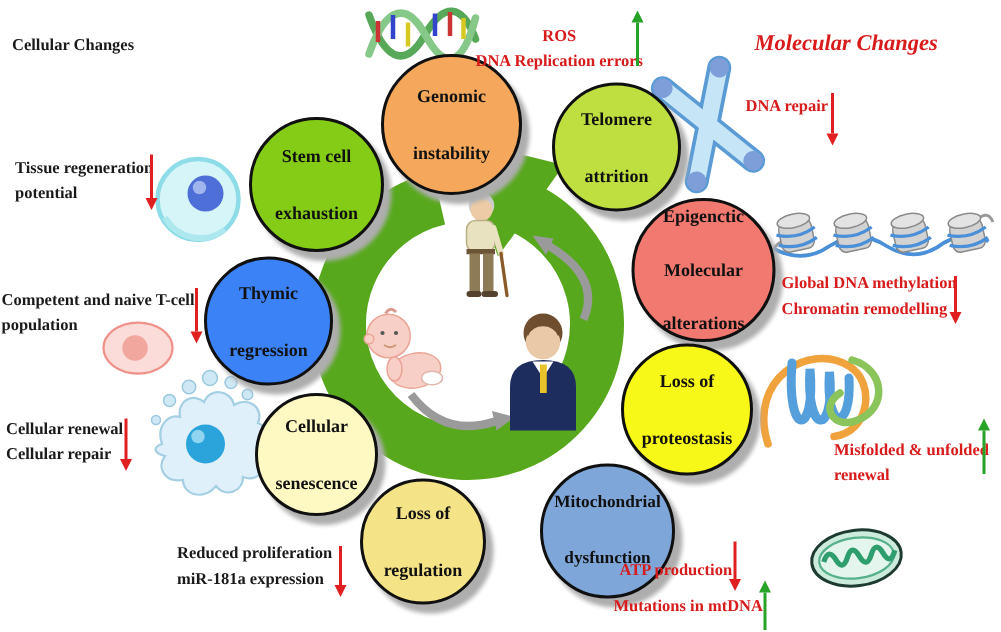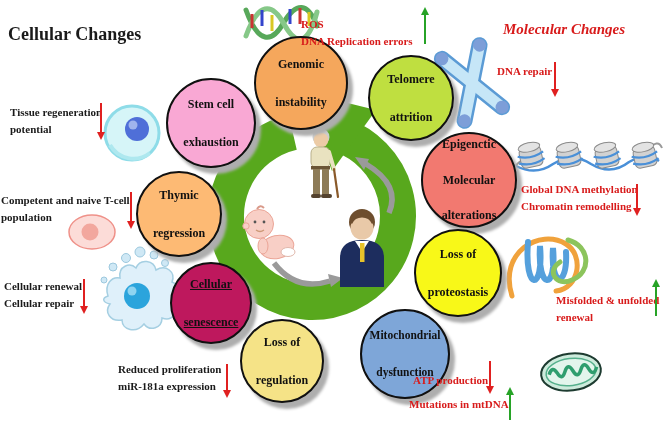--- a/index.html
+++ b/index.html
@@ -155,21 +155,21 @@
       <circle cx="132" cy="291" r="4.5" fill="#8fd4f0"></circle>
       <circle cx="104" cy="280" r="3" fill="#cfe8f5" stroke="#9cc8de"></circle>
       <circle cx="113" cy="267" r="4" fill="#cfe8f5" stroke="#9cc8de"></circle>
       <circle cx="126" cy="258" r="4.5" fill="#cfe8f5" stroke="#9cc8de"></circle>
       <circle cx="140" cy="252" r="5" fill="#cfe8f5" stroke="#9cc8de"></circle>
       <circle cx="154" cy="255" r="4" fill="#cfe8f5" stroke="#9cc8de"></circle>
       <circle cx="165" cy="263" r="3.5" fill="#cfe8f5" stroke="#9cc8de"></circle>
     </g>
   </svg>
 
-  <div class="title" style="left:8px;top:24px;color:#1a1a1a;font-size:18px;">Cellular Changes</div>
+  <div class="title" style="left:8px;top:24px;color:#1a1a1a;font-size:11px;">Cellular Changes</div>
   <div class="title" style="left: 503px; top: 21px; color: rgb(216, 27, 27); font-style: italic;">Molecular Changes</div>
 
   <div class="circle" style="left: 254px; top: 36px; width: 90px; height: 90px; background: rgb(245, 167, 92);">
     <div>Genomic</div>
     <div>instability</div>
   </div>
 
   <div class="circle" style="left: 368px; top: 55px; width: 82px; height: 82px; background: rgb(191, 223, 64);">
     <div>Telomere</div>
     <div>attrition</div>
@@ -189,31 +189,31 @@
   <div class="circle" style="left: 360px; top: 309px; width: 86px; height: 86px; font-size: 11.5px; background: rgb(126, 166, 216);">
     <div>Mitochondrial</div>
     <div>dysfunction</div>
   </div>
 
   <div class="circle" style="left: 240px; top: 319px; width: 80px; height: 80px; background: rgb(245, 227, 135);">
     <div>Loss of</div>
     <div>regulation</div>
   </div>
 
-  <div class="circle" style="left: 170px; top: 262px; width: 78px; height: 78px; background: #be185d; text-decoration: underline;">
+  <div class="circle" style="left: 170px; top: 262px; width: 78px; height: 78px; background: #fef9c3;">
     <div>Cellular</div>
     <div>senescence</div>
   </div>
 
-  <div class="circle" style="left: 136px; top: 171px; width: 82px; height: 82px; background: #fdba74;">
+  <div class="circle" style="left: 136px; top: 171px; width: 82px; height: 82px; background: #3b82f6;">
     <div>Thymic</div>
     <div>regression</div>
   </div>
 
-  <div class="circle" style="left: 166px; top: 78px; width: 86px; height: 86px; background: #f9a8d4;">
+  <div class="circle" style="left: 166px; top: 78px; width: 86px; height: 86px; background: #84cc16;">
     <div>Stem cell</div>
     <div>exhaustion</div>
   </div>
 
   <div class="note" style="left: 10px; top: 104px; color: rgb(26, 26, 26);">
     <div>Tissue regeneration</div>
     <div>potential</div>
   </div>
   <div class="arrow" style="left: 97px; top: 103px; height: 37px; color: rgb(224, 32, 32);">
     <div class="shaft"></div>
@@ -240,21 +240,21 @@
 
   <div class="note" style="left: 118px; top: 361px; color: rgb(26, 26, 26);">
     <div>Reduced proliferation</div>
     <div>miR-181a expression</div>
   </div>
   <div class="arrow" style="left: 223px; top: 364px; height: 34px; color: rgb(224, 32, 32);">
     <div class="shaft"></div>
       <div class="head-down"></div>
   </div>
 
-  <div class="note" style="left: 301px; top: 16px; color: rgb(216, 27, 27);">
+  <div class="note" style="left: 317px; top: 16px; color: rgb(216, 27, 27); text-align: center;">
     <div>ROS</div>
     <div>DNA Replication errors</div>
   </div>
   <div class="arrow" style="left: 421px; top: 7px; height: 37px; color: rgb(39, 163, 39);">
     <div class="head-up"></div>
       <div class="shaft"></div>
   </div>
 
   <div class="note" style="left: 497px; top: 63px; color: rgb(216, 27, 27);">
     <div>DNA repair</div>

